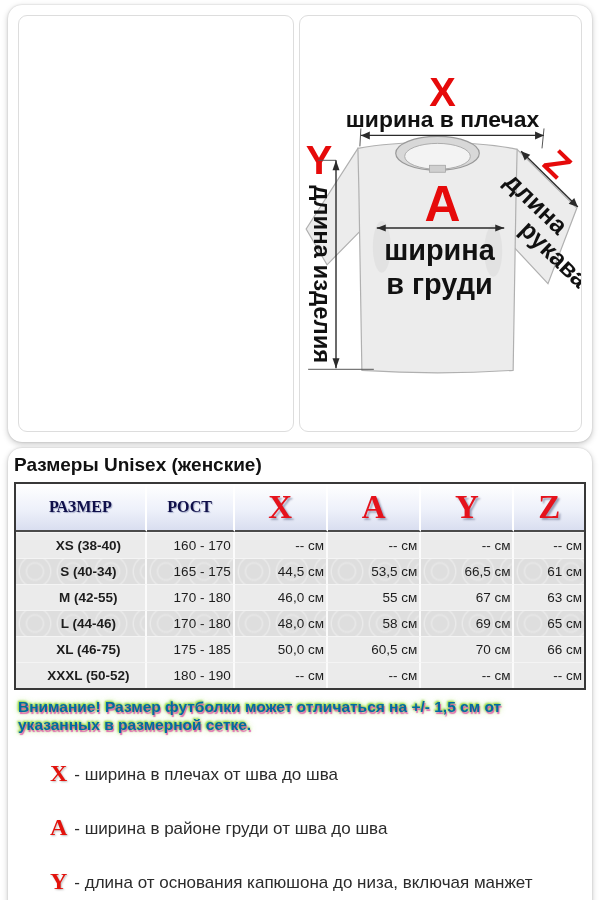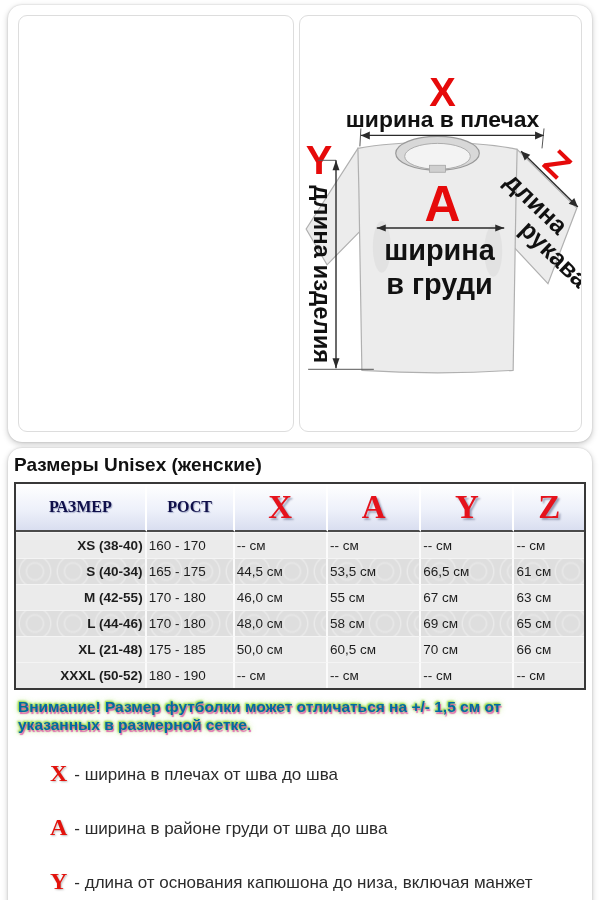--- a/index.html
+++ b/index.html
@@ -21,24 +21,24 @@
   .card-bottom{margin:0 8px;min-height:434px;padding:3px 6px 10px;}
   .size-title{text-align:left;font-size:19px;font-weight:bold;color:#111;padding:3px 0 6px;}
   table.size-table{width:100%;border-collapse:separate;border-spacing:0;border:2px solid #383838;}
   .size-table th{height:44px;background:linear-gradient(#ffffff, #eef1fa 55%, #d9def0);
     border-bottom:2px solid #4a4a4a;border-right:2px solid #fff;margin-top:40px;}
   .size-table th:last-child{border-right:none;}
   .th-text{font-family:"Liberation Serif","DejaVu Serif",serif;font-size:16px;font-weight:bold;
     color:#10104a;text-shadow:1px 1px 1px rgba(110,120,165,.55);}
   .th-letter{font-family:"Liberation Serif","DejaVu Serif",serif;font-size:33px;font-weight:bold;
     color:#e5121c;text-shadow:2px 2px 2px #9aa0b8;line-height:1;}
-  .size-table td{height:25px;font-size:13.5px;color:#1d1d1d;text-align:left;
+  .size-table td{height:25px;font-size:13.5px;color:#1d1d1d;text-align:right;
     border-right:2px solid #fbfbfb;border-top:1px solid #f4f4f4;padding:0 2px;}
   .size-table td:last-child{border-right:none;}
-  .size-table td.cell-size{text-align:right;padding-left:18px;font-weight:bold;width:23%;}
+  .size-table td.cell-size{text-align:center;padding-left:18px;font-weight:bold;width:23%;}
   .size-table td:nth-child(2){width:15.5%;}
   .size-table tr.row-odd td{background-color:#ebebeb;}
   .size-table tr.row-even td{background-color:#dedede;
     background-image:radial-gradient(circle,rgba(255,255,255,0) 54%,rgba(255,255,255,.38) 58%,rgba(255,255,255,0) 64%),
                      radial-gradient(circle,rgba(255,255,255,0) 26%,rgba(255,255,255,.3) 31%,rgba(255,255,255,0) 38%);
     background-size:38px 38px;background-position:0 50%;}
   .warning{margin:8px 4px 2px;font-size:15.5px;font-weight:bold;line-height:1.18;color:#0369a1;
     text-shadow:1px 2px 1px rgba(224,72,170,.8),
                 0 0 3px rgba(140,214,46,.95),
                 0 0 6px rgba(140,214,46,.75),
@@ -150,21 +150,21 @@
         </tr>
         <tr class="row-even">
           <td class="cell-size">L (44-46)</td>
           <td>170 - 180</td>
           <td>48,0 см</td>
           <td>58 см</td>
           <td>69 см</td>
           <td>65 см</td>
         </tr>
         <tr class="row-odd">
-          <td class="cell-size">XL (21-48)</td>
+          <td class="cell-size">XL (46-75)</td>
           <td>175 - 185</td>
           <td>50,0 см</td>
           <td>60,5 см</td>
           <td>70 см</td>
           <td>66 см</td>
         </tr>
         <tr class="row-odd">
           <td class="cell-size">XXXL (50-52)</td>
           <td>180 - 190</td>
           <td>-- см</td>

